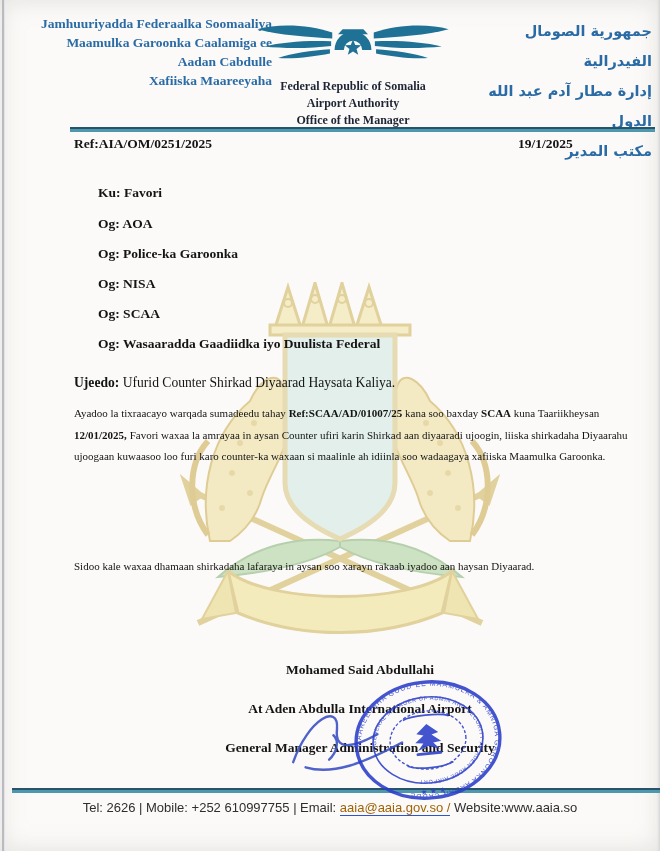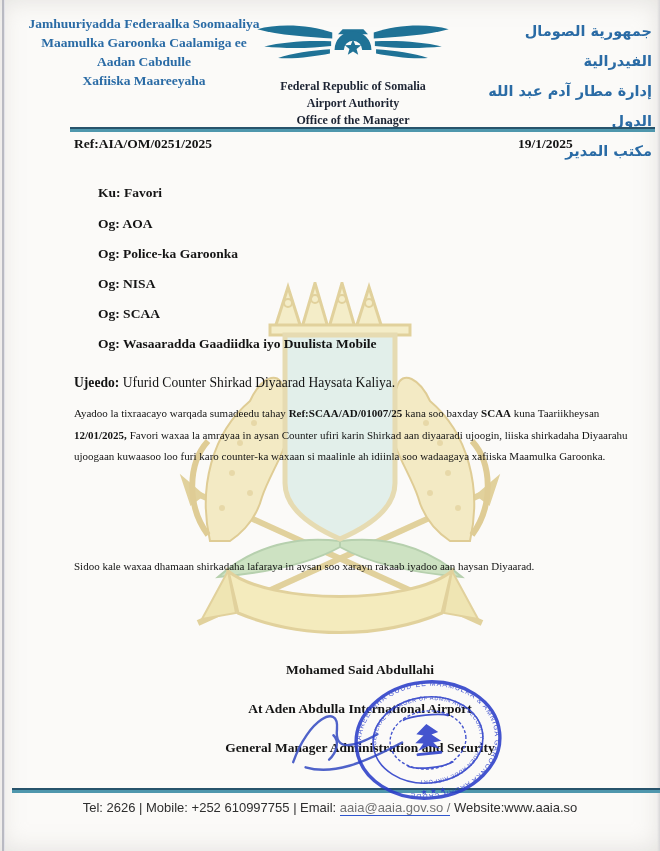--- a/index.html
+++ b/index.html
@@ -7,21 +7,21 @@
     position:relative;width:660px;height:851px;margin:0 auto;
     background:#fbfaf8;overflow:hidden;
     font-family:"Liberation Serif",serif;color:#141414;
     box-shadow:inset 0 0 25px rgba(180,178,172,.35);
   }
   .scan-edge-left{position:absolute;left:2px;top:0;bottom:0;width:5px;
     background:linear-gradient(90deg,#b9bac2 0 2px,#e3e3e8 2px 3px,rgba(250,249,247,0) 3px);}
   .scan-edge-right{position:absolute;right:0;top:0;bottom:0;width:3px;background:linear-gradient(270deg,#d8d7d9,rgba(250,249,247,0));}
 
   
-  .hdr-somali{position:absolute;left:16px;top:14px;width:256px;text-align:center;
+  .hdr-somali{position:absolute;left:16px;top:14px;width:256px;text-align:right;
     font-weight:bold;font-size:13.5px;line-height:19px;color:#2a6ba5;}
   .logo{position:absolute;left:255px;top:10px;width:196px;height:66px;}
   .hdr-english{position:absolute;left:243px;top:78px;width:220px;text-align:center;
     font-weight:bold;font-size:12px;line-height:17px;color:#1d2433;}
   .hdr-arabic{position:absolute;left:452px;top:16px;width:200px;text-align:right;direction:rtl;
     font-family:"DejaVu Sans",sans-serif;font-weight:bold;font-size:14.5px;line-height:30px;color:#2a6ba5;}
 
   .rule{position:absolute;height:5px;background:linear-gradient(180deg,#27536b 0 38%,#4f97ad 38% 100%);}
   .rule-top{left:70px;top:127px;width:585px;}
   .rule-bottom{left:12px;top:788px;width:648px;z-index:2;}
@@ -38,21 +38,21 @@
     font-weight:bold;font-size:13.5px;z-index:1;}
   .sig-block div{margin-bottom:13px;line-height:15px;margin-top:24px;}
 
   .signature{position:absolute;left:286px;top:700px;width:132px;height:86px;z-index:2;transform:rotate(-4deg);}
   .stamp{position:absolute;left:352px;top:678px;width:152px;height:124px;z-index:3;opacity:.88;}
 
   .watermark{position:absolute;left:150px;top:282px;width:380px;height:352px;z-index:0;opacity:.55;}
 
   .footer{position:absolute;left:0;top:800px;width:100%;text-align:center;z-index:3;
     font-family:"Liberation Sans",sans-serif;font-size:13px;color:#2e2e2e;}
-  .footer .link{color:#737373;border-bottom:1px solid #2f55cd;}
+  .footer .link{color:#a16207;border-bottom:1px solid #2f55cd;}
 </style>
 </head>
 <body>
 
 <div class="page">
   <div class="scan-edge-left"></div>
   <div class="scan-edge-right"></div>
 
   <svg class="watermark" viewBox="0 0 380 350">
 
@@ -146,21 +146,21 @@
 
   <div class="rule rule-top"></div>
   <div class="ref">Ref:AIA/OM/0251/2025</div>
   <div class="date">19/1/2025</div>
 
   <div class="recip" style="top:185px">Ku: Favori</div>
   <div class="recip" style="top:216px">Og: AOA</div>
   <div class="recip" style="top:246px">Og: Police-ka Garoonka</div>
   <div class="recip" style="top:276px">Og: NISA</div>
   <div class="recip" style="top:306px">Og: SCAA</div>
-  <div class="recip" style="top:336px">Og: Wasaaradda Gaadiidka iyo Duulista Mobile</div>
+  <div class="recip" style="top:336px">Og: Wasaaradda Gaadiidka iyo Duulista Federal</div>
 
   <div class="subject"><span class="b">Ujeedo:</span><span> Ufurid Counter Shirkad Diyaarad Haysata Kaliya.</span></div>
 
   <div class="para" style="top:403px"><span>Ayadoo la tixraacayo warqada sumadeedu tahay </span><span class="b">Ref:SCAA/AD/01007/25</span><span> kana soo baxday </span><span class="b">SCAA</span><span> kuna Taariikheysan </span><span class="b">12/01/2025,</span><span> Favori waxaa la amrayaa in aysan Counter ufiri karin Shirkad aan diyaaradi ujoogin, liiska shirkadaha Diyaarahu ujoogaan kuwaasoo loo furi karo counter-ka waxaan si maalinle ah idiinla soo wadaagaya xafiiska Maamulka Garoonka.</span></div>
 
   <div class="para" style="top:556px">Sidoo kale waxaa dhamaan shirkadaha lafaraya in aysan soo xarayn rakaab iyadoo aan haysan Diyaarad.</div>
 
   <div class="sig-block">
     <div>Mohamed Said Abdullahi</div>
     <div>At Aden Abdulla International Airport</div>

